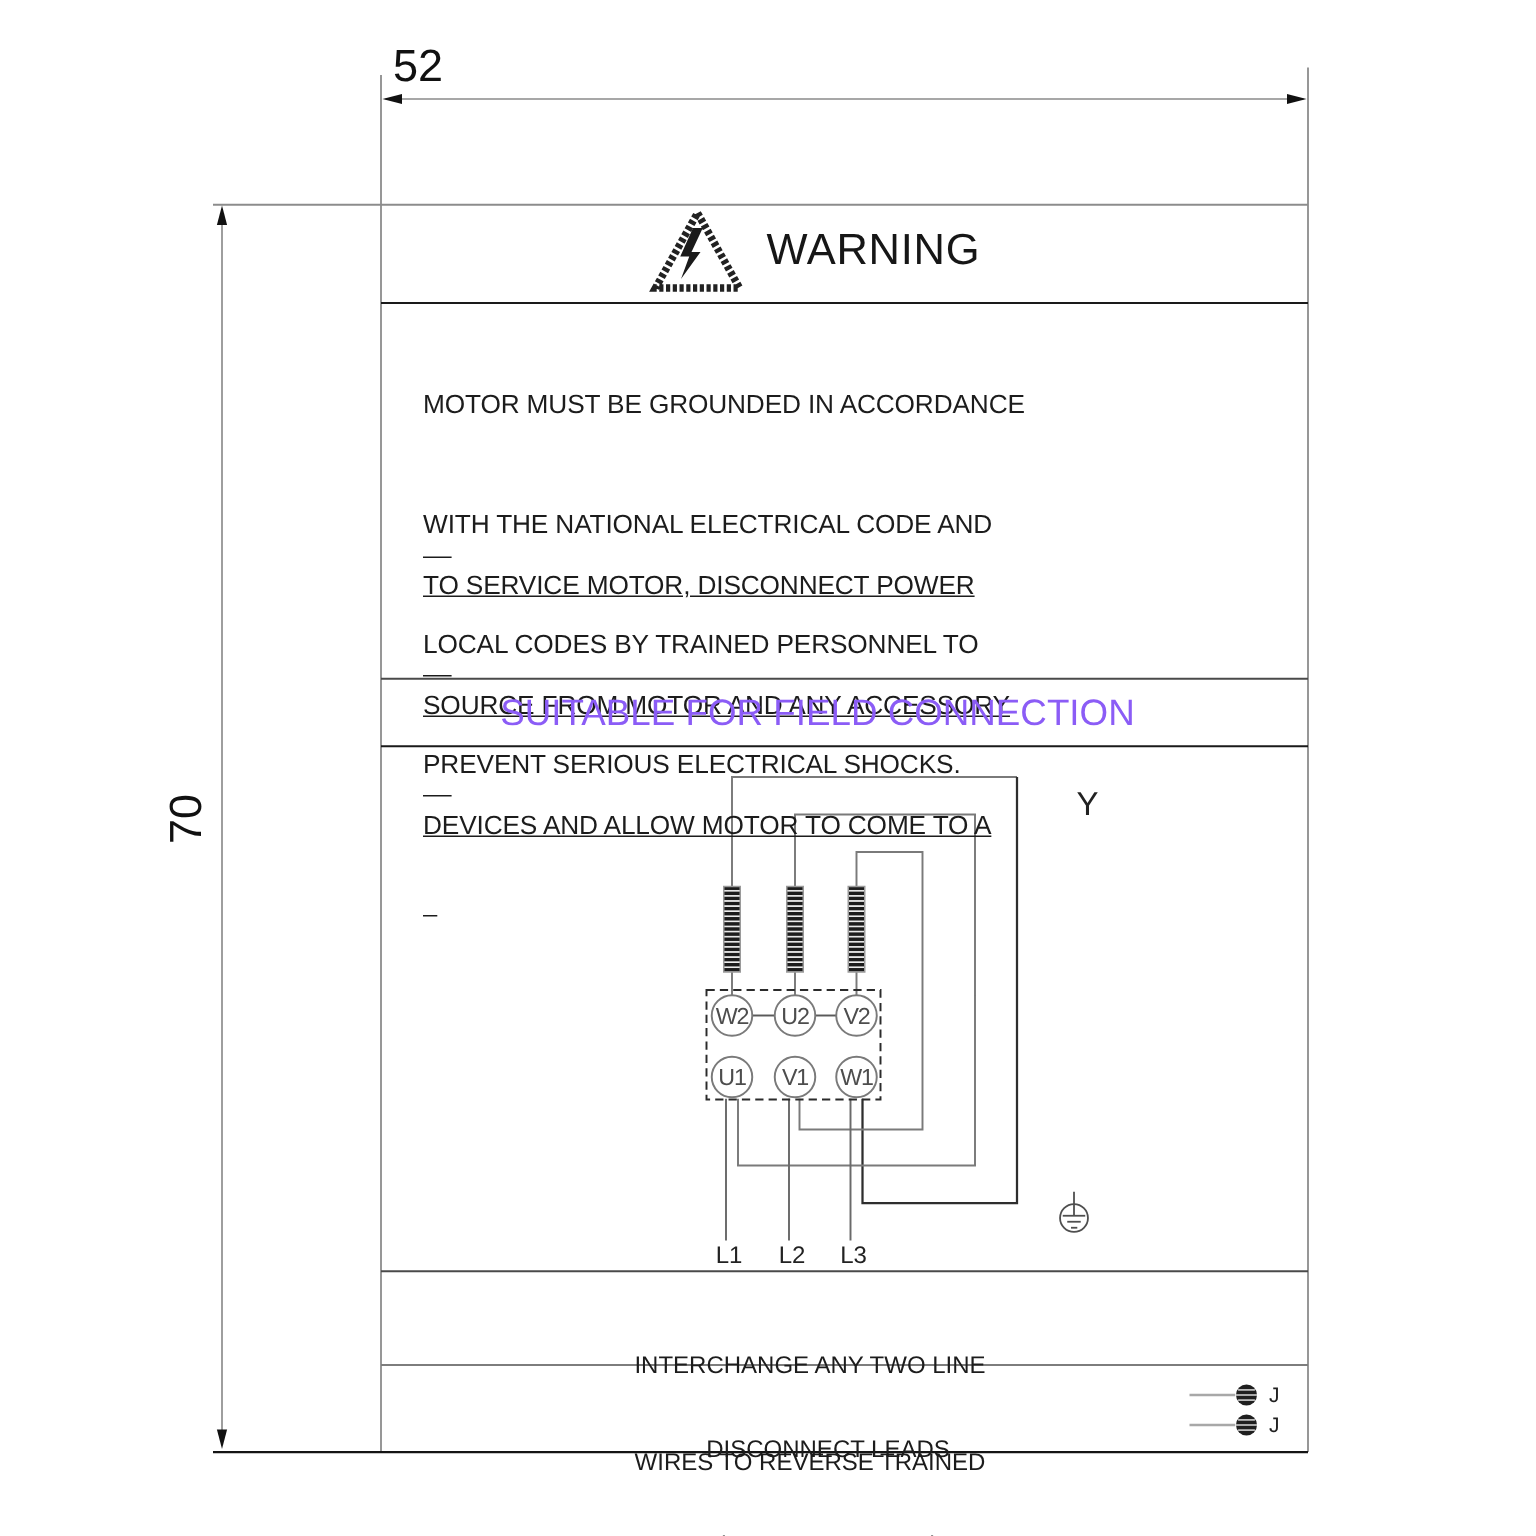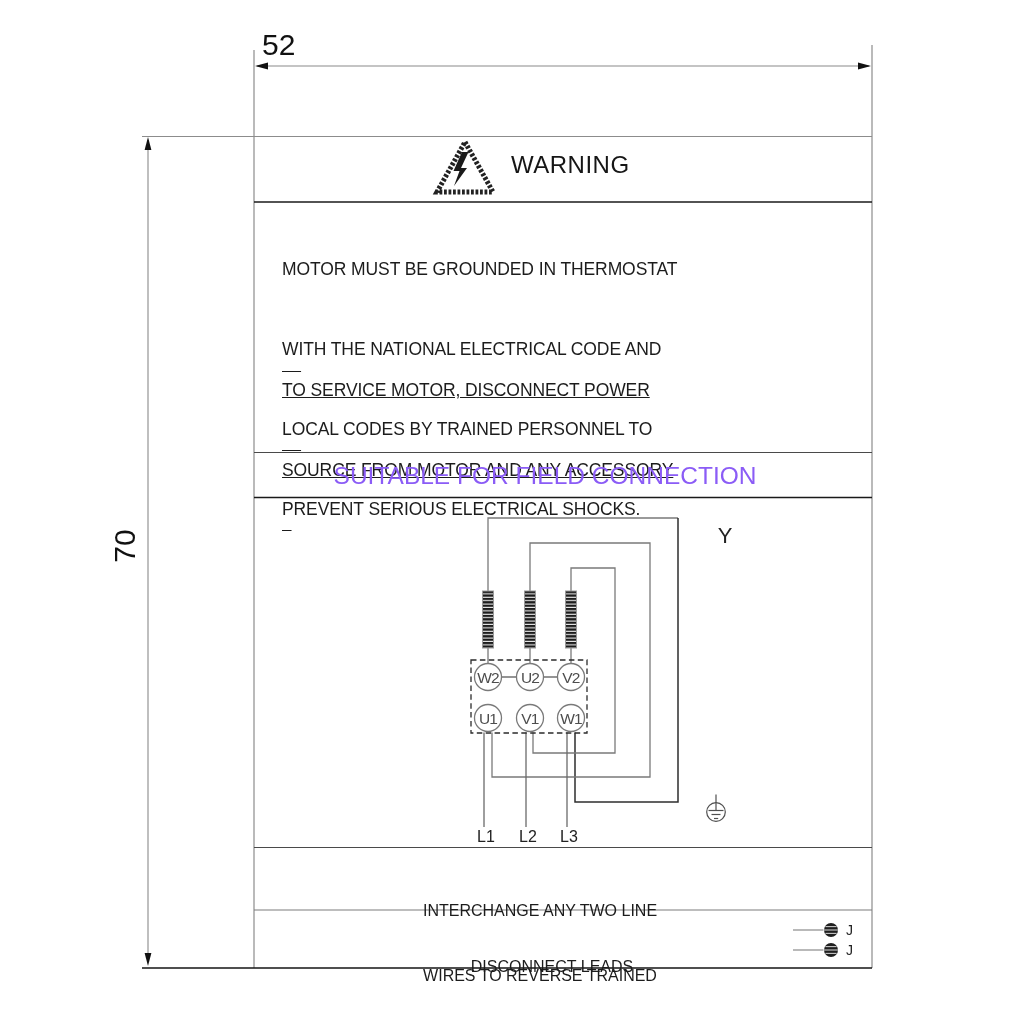--- a/index.html
+++ b/index.html
@@ -4,21 +4,21 @@
 <style>
   html,body{margin:0;padding:0;background:#ffffff;}
   #stage{position:relative;width:1024px;height:1024px;background:#ffffff;overflow:hidden;
          font-family:"Liberation Sans",sans-serif;color:#1a1a1a;}
   #lines{position:absolute;left:0;top:0;}
   .txt{position:absolute;white-space:pre;}
   .dim-num{font-size:30px;color:#111;}
   .dim-w{left:254px;top:28px;width:618px;padding-left:8px;}
   .dim-h{left:95px;top:530px;width:60px;height:32px;line-height:32px;text-align:center;
          transform:rotate(-90deg);transform-origin:50% 50%;}
-  .warn-title{left:511px;top:151px;font-size:24px;letter-spacing:0.5px;color:#161616;}
+  .warn-title{left:511px;top:151px;font-size:29px;letter-spacing:0.5px;color:#161616;}
   .para{left:282px;font-size:17.5px;line-height:26.6px;letter-spacing:-0.1px;color:#1c1c1c;}
   .para1{top:203px;}
   .para2{top:324px;text-decoration:underline;}
   .suitable{left:254px;top:461px;width:618px;box-sizing:border-box;padding-right:36px;
             text-align:center;font-size:24.5px;line-height:30px;color:#8b5cf6;}
   .rotation{left:254px;top:857px;width:618px;box-sizing:border-box;padding-right:46px;
             text-align:center;font-size:16px;line-height:21.5px;color:#1c1c1c;}
   .thermo{left:254px;top:913px;width:618px;box-sizing:border-box;padding-right:22px;
           text-align:center;font-size:16px;line-height:21.4px;color:#1c1c1c;}
 </style>
@@ -139,29 +139,30 @@
       <text x="846" y="954.5" font-family="Liberation Sans, sans-serif" font-size="14" fill="#222">J</text>
     </g>
   </svg>
 
   <div class="txt dim-num dim-w">52</div>
   <div class="txt dim-num dim-h">70</div>
 
   <div class="txt warn-title">WARNING</div>
 
   <div class="txt para para1">
-    <div>MOTOR MUST BE GROUNDED IN THERMOSTAT</div>
+    <div>MOTOR MUST BE GROUNDED IN ACCORDANCE</div>
     <div>WITH THE NATIONAL ELECTRICAL CODE AND</div>
     <div>LOCAL CODES BY TRAINED PERSONNEL TO</div>
     <div>PREVENT SERIOUS ELECTRICAL SHOCKS.</div>
   </div>
 
   <div class="txt para para2">
     <div>TO SERVICE MOTOR, DISCONNECT POWER</div>
     <div>SOURCE FROM MOTOR AND ANY ACCESSORY</div>
+    <div>DEVICES AND ALLOW MOTOR TO COME TO A</div>
   </div>
 
   <div class="txt suitable">SUITABLE FOR FIELD CONNECTION</div>
 
   <div class="txt rotation">
     <div>INTERCHANGE ANY TWO LINE</div>
     <div>WIRES TO REVERSE TRAINED</div>
   </div>
 
   <div class="txt thermo">

